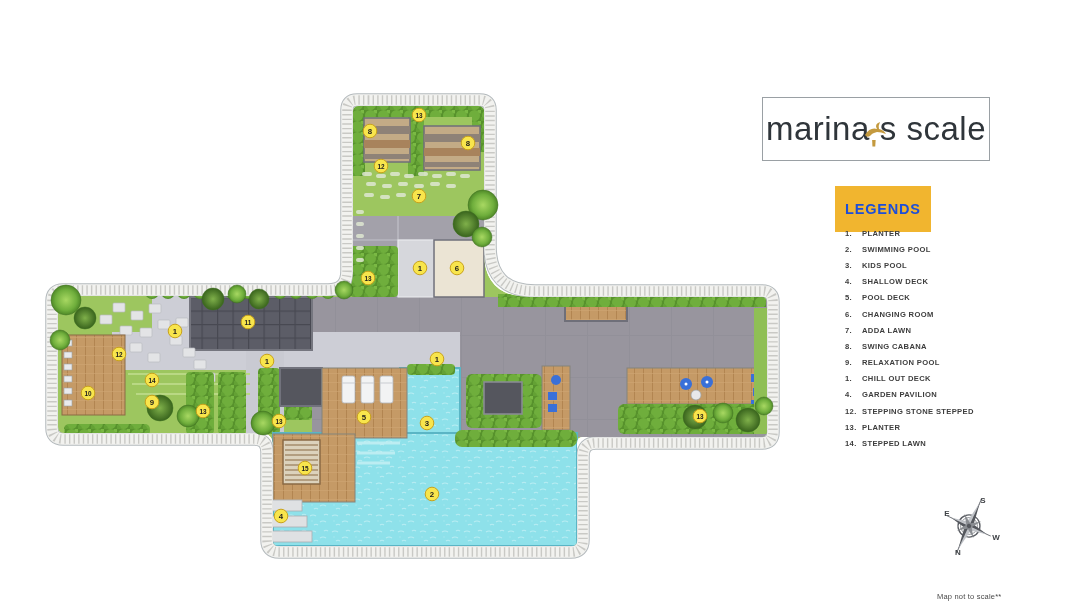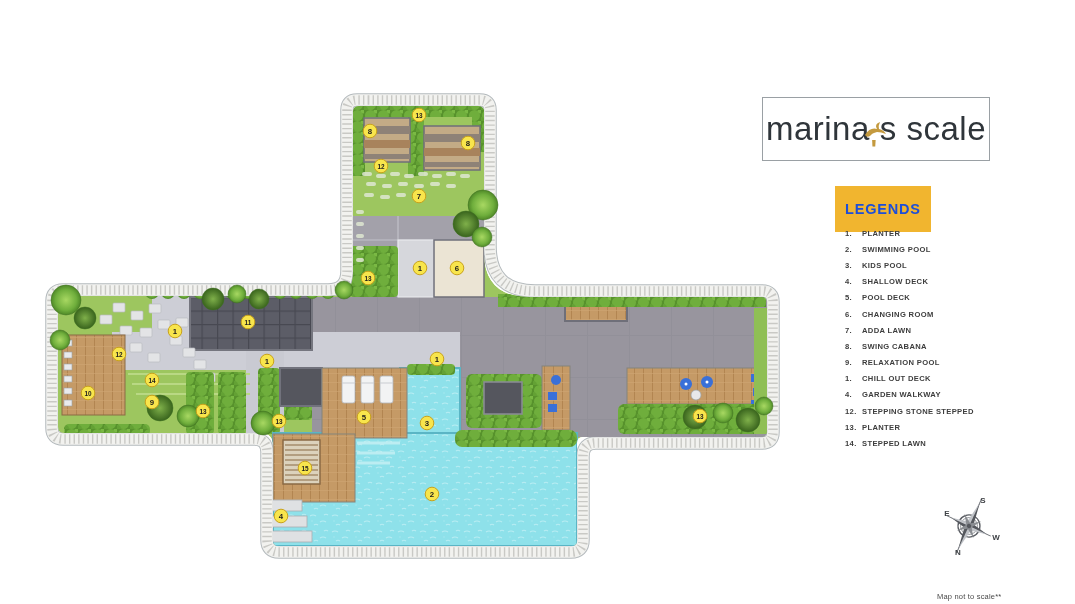--- a/index.html
+++ b/index.html
@@ -424,21 +424,21 @@
       <div class="legend-item">
         <span class="legend-num">9.</span>
         <span class="legend-label">RELAXATION POOL</span>
       </div>
       <div class="legend-item">
         <span class="legend-num">1.</span>
         <span class="legend-label">CHILL OUT DECK</span>
       </div>
       <div class="legend-item">
         <span class="legend-num">4.</span>
-        <span class="legend-label">GARDEN WALKWAY</span>
+        <span class="legend-label">GARDEN PAVILION</span>
       </div>
       <div class="legend-item">
         <span class="legend-num">12.</span>
         <span class="legend-label">STEPPING STONE STEPPED</span>
       </div>
       <div class="legend-item">
         <span class="legend-num">13.</span>
         <span class="legend-label">PLANTER</span>
       </div>
       <div class="legend-item">

